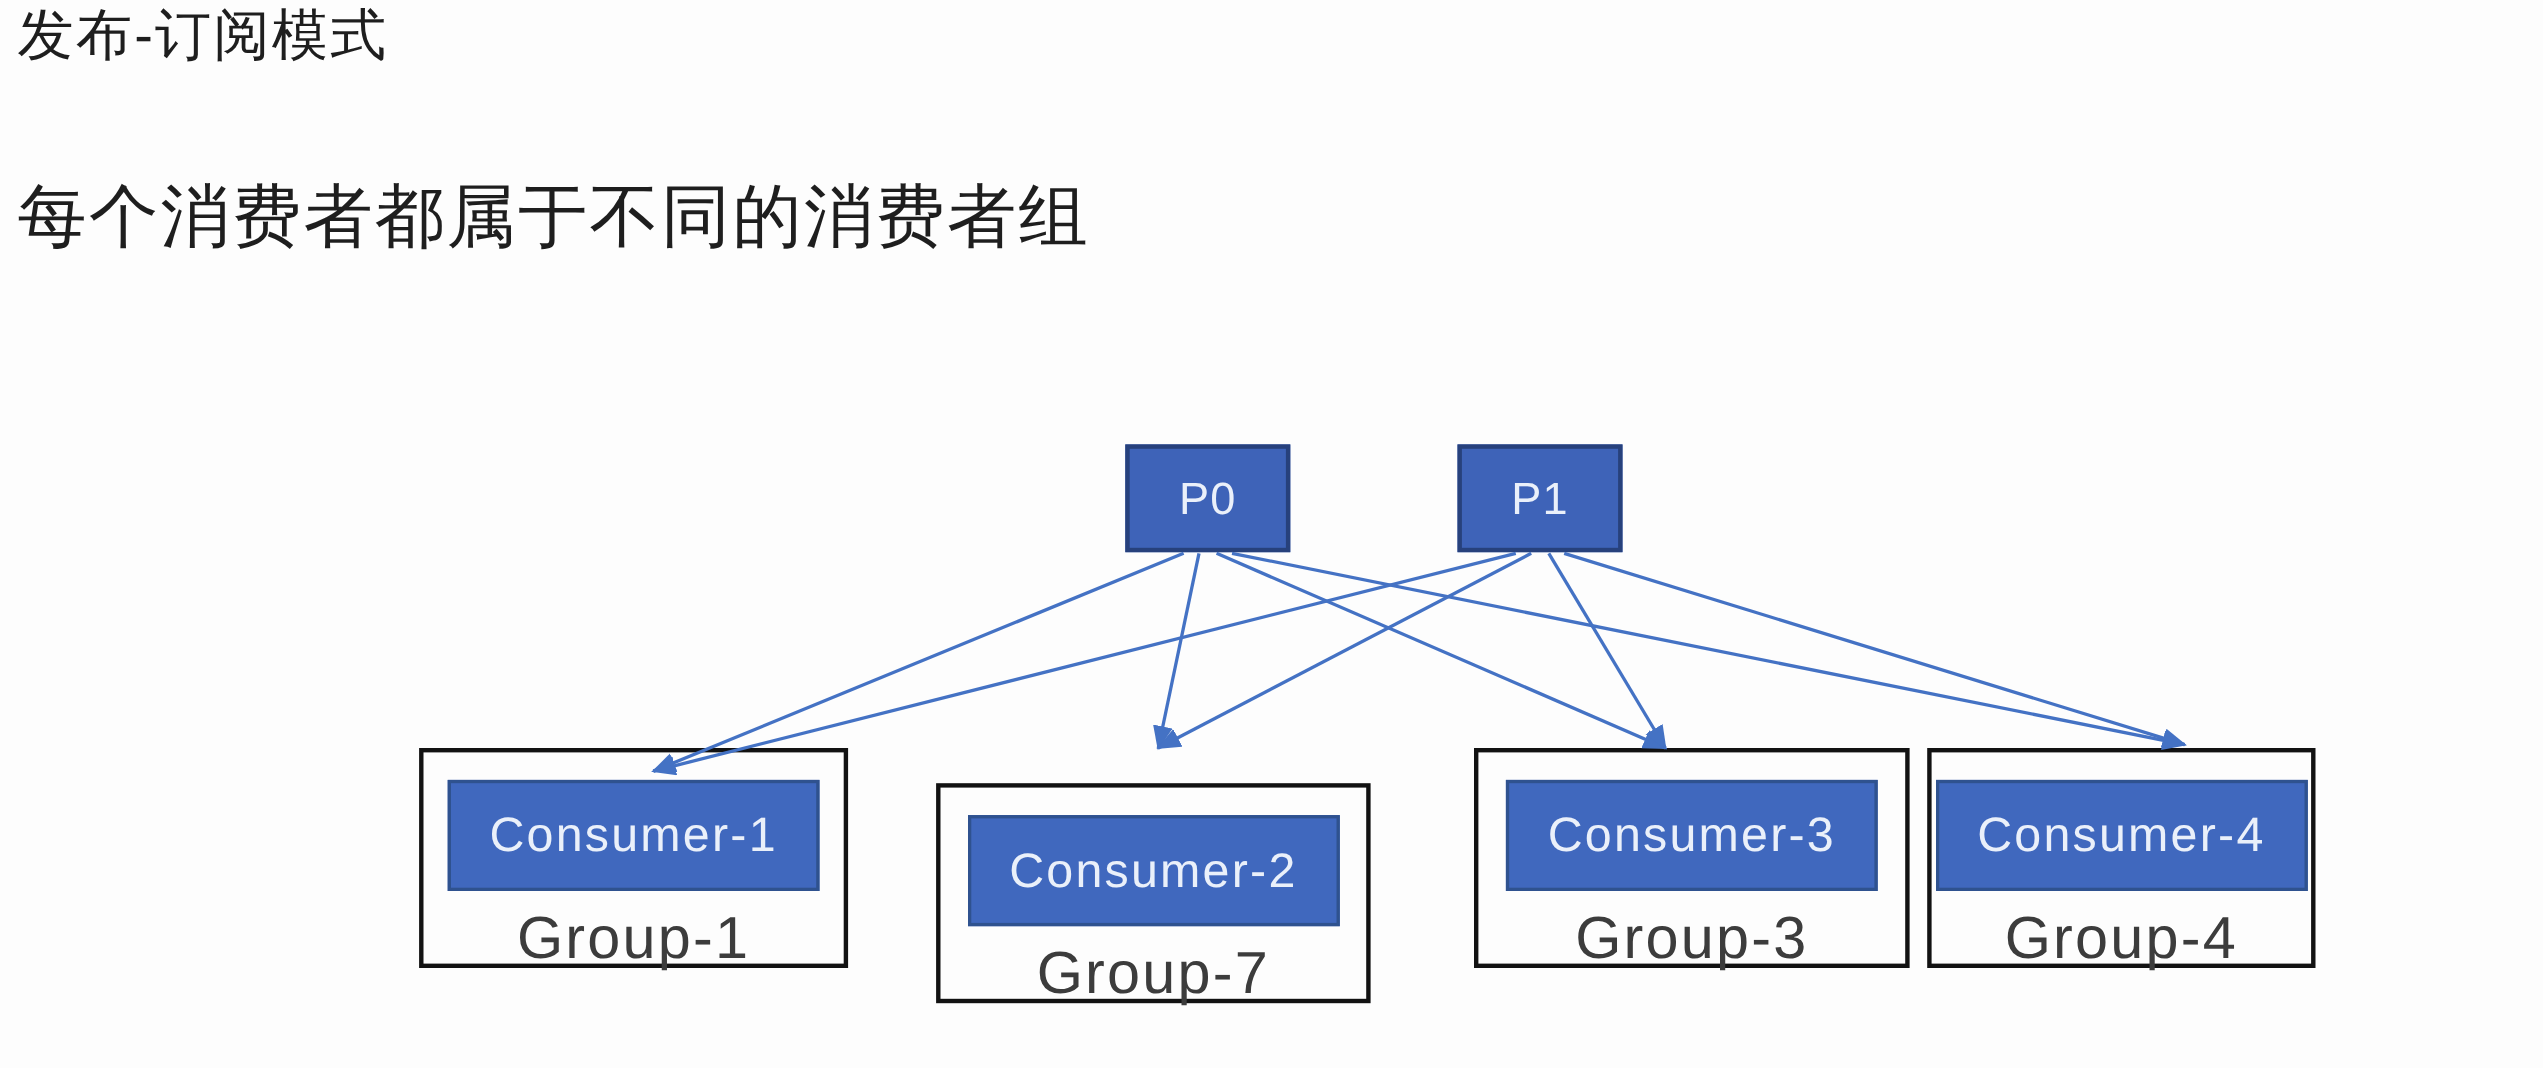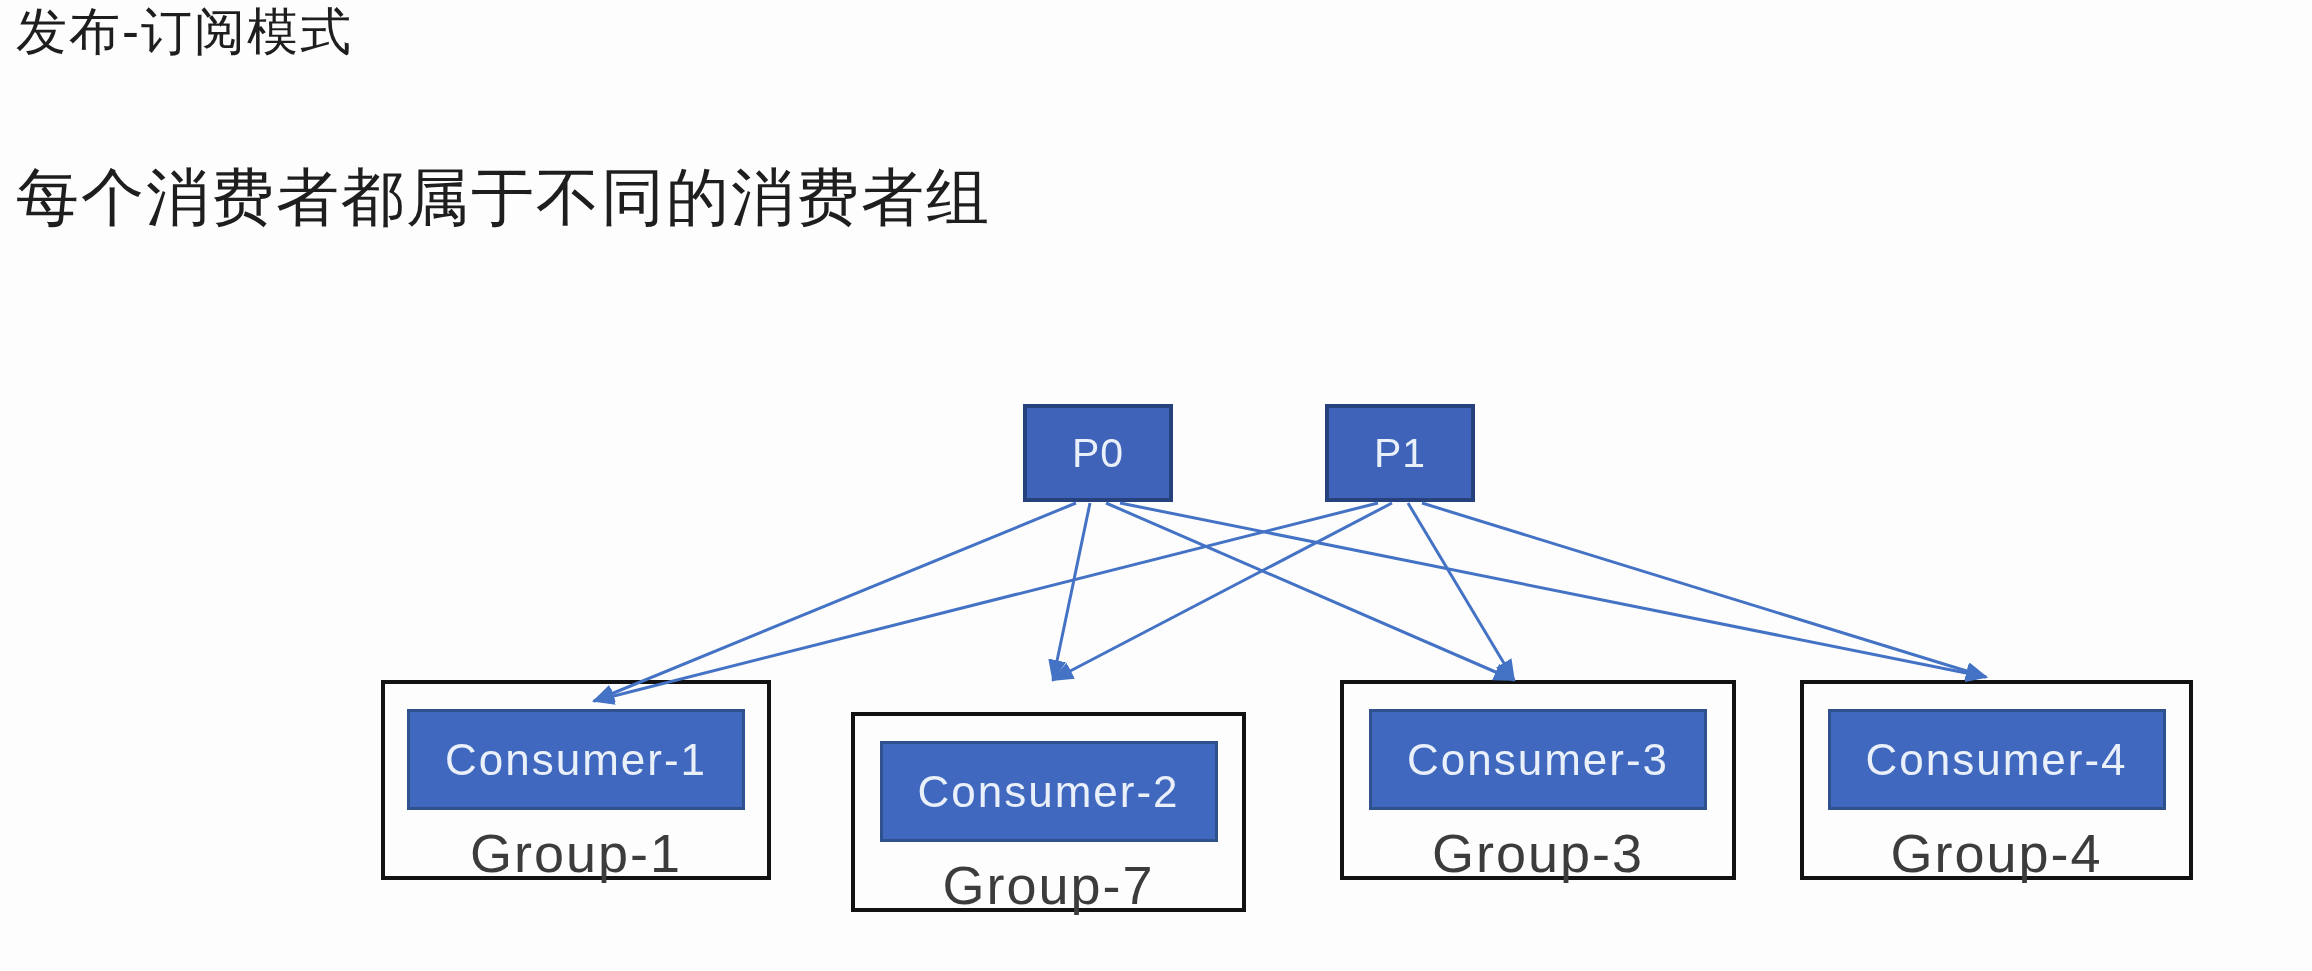--- a/index.html
+++ b/index.html
@@ -51,21 +51,21 @@
 
   .group{
     position:absolute;top:680px;height:200px;
     background:var(--group-fill);
     border:4px solid var(--group-border);
     box-sizing:border-box;z-index:2;
   }
   .group.g1{left:381px;width:390px;}
   .group.g2{left:851px;width:395px;margin-top:32px;}
   .group.g3{left:1322px;width:396px;margin-left:18px;}
-  .group.g4{left:1800px;width:393px;padding-left:46px;}
+  .group.g4{left:1752px;width:353px;padding-left:46px;}
 
   .consumer{
     position:absolute;top:25px;left:50%;transform:translateX(-50%);
     width:338px;height:101px;
     background:var(--consumer-fill);
     border:3px solid var(--consumer-border);
     box-sizing:border-box;
     display:flex;align-items:center;justify-content:center;
     color:var(--box-text);font-size:44px;font-weight:300;
     letter-spacing:2px;white-space:nowrap;text-align:center;

